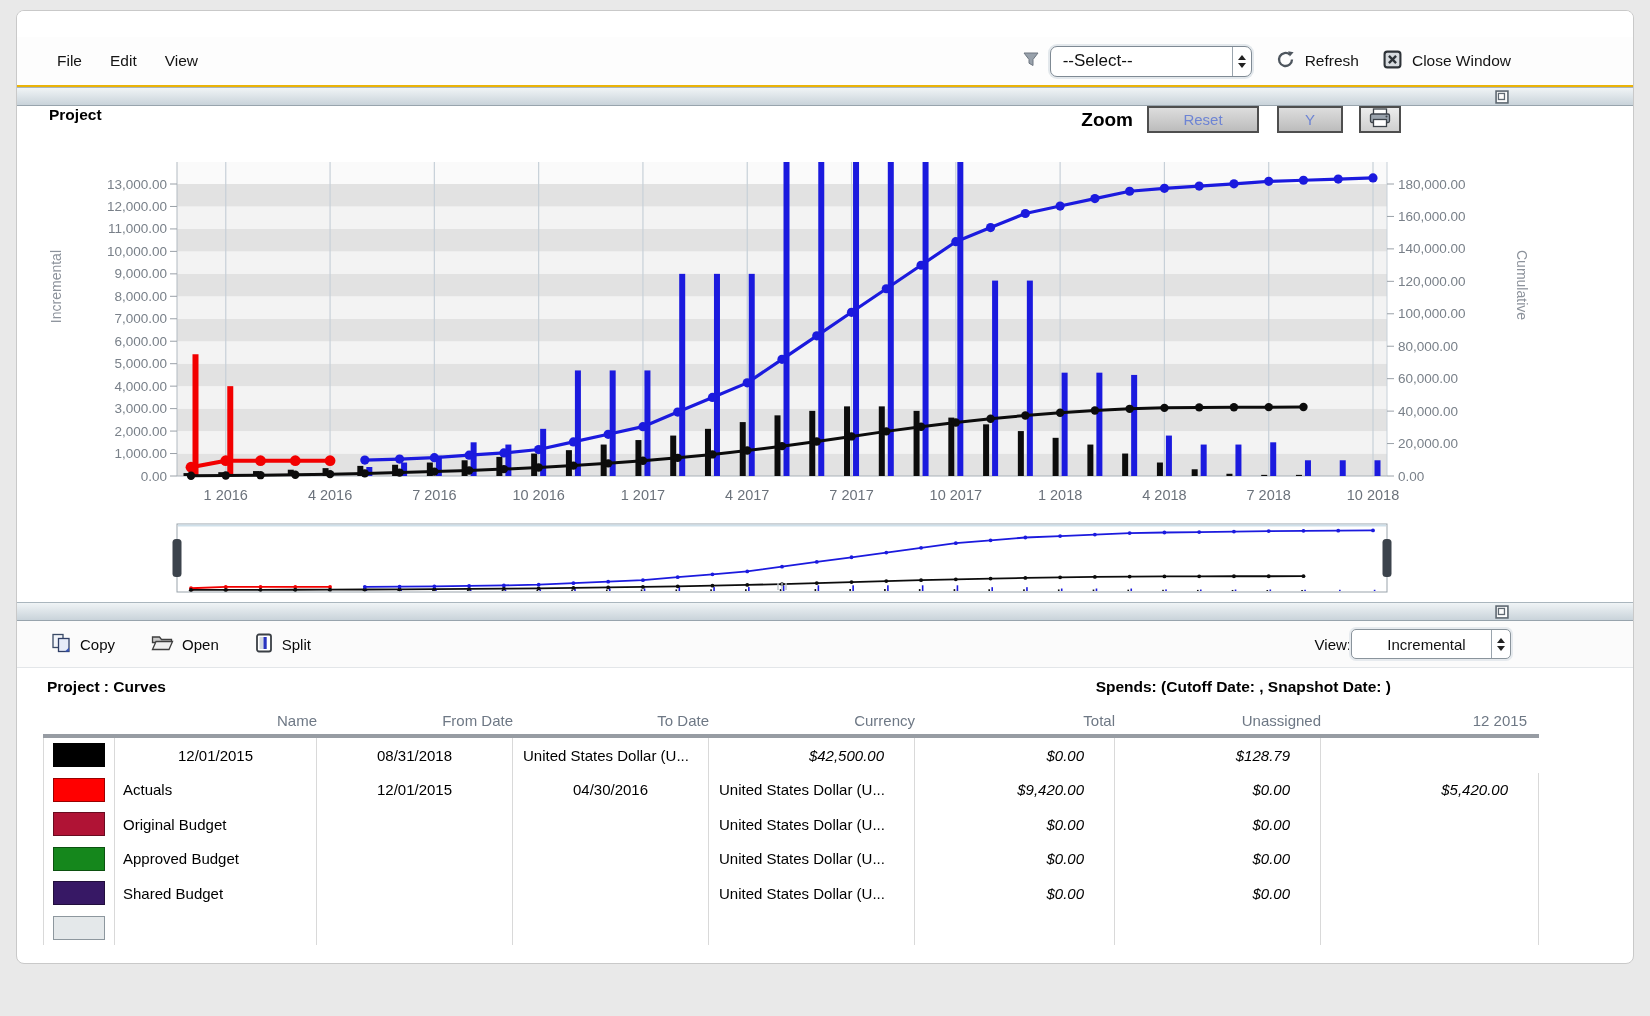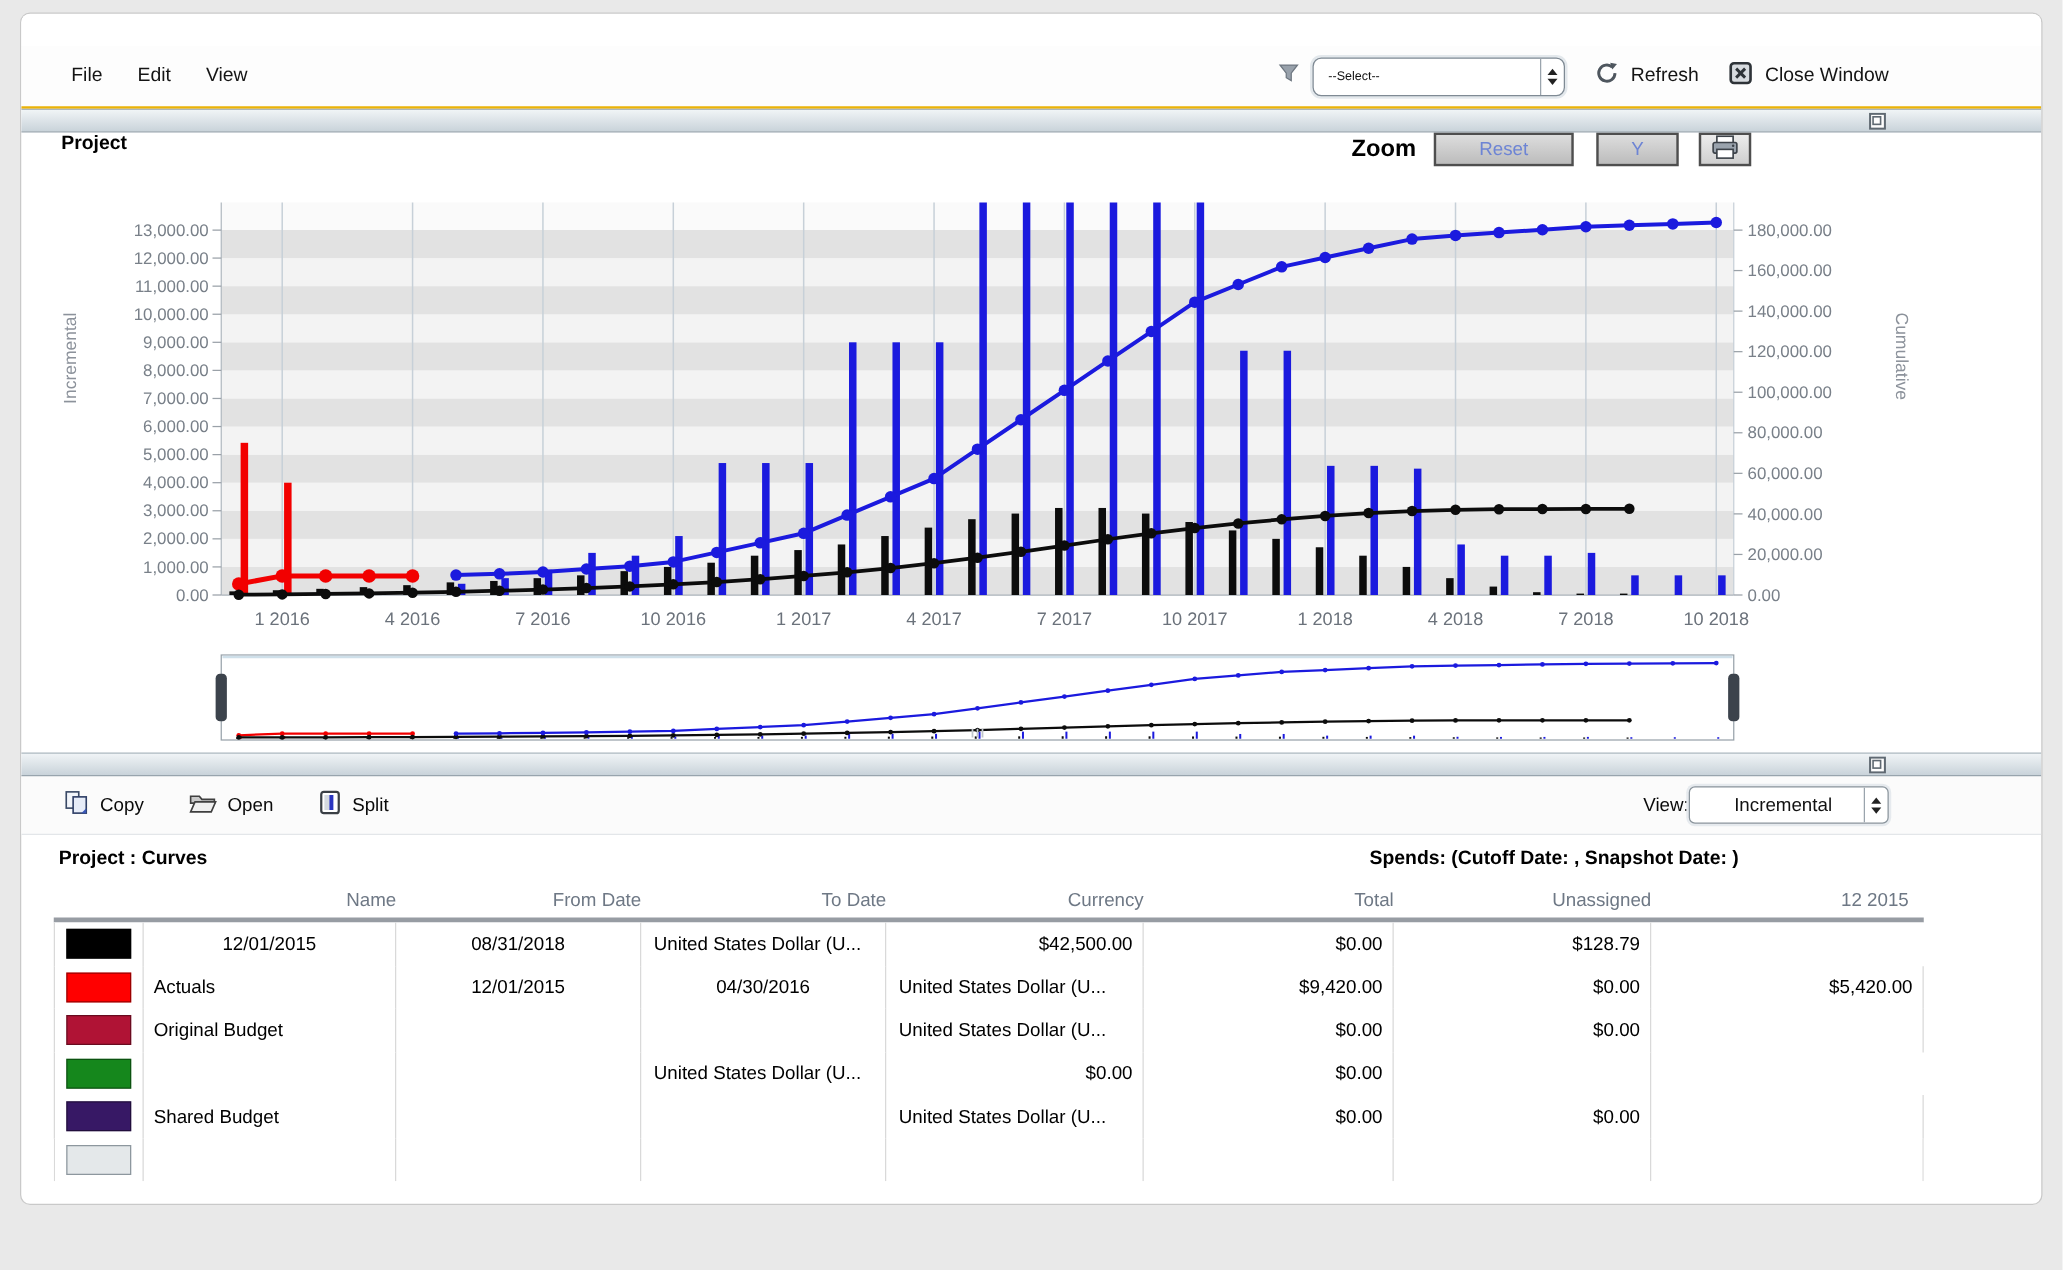--- a/index.html
+++ b/index.html
@@ -16,21 +16,21 @@
   .menubar{
     height:50px;display:flex;align-items:center;
     padding:0 122px 0 40px;background:#fdfdfd;
     border-bottom:2px solid #eab308;box-sizing:border-box;
   }
   .menu-item{font-size:15.5px;color:#141414;margin-right:28px;cursor:default;}
   .menu-right{margin-left:auto;display:flex;align-items:center;gap:10px;}
   .select-box{
     width:200px;height:29px;border:1px solid #7f8a94;border-radius:7px;
     box-shadow:0 0 0 2px #e3e8ec;background:#fff;display:flex;align-items:center;
-    font-size:10px;color:#111;overflow:hidden;
+    font-size:17px;color:#111;overflow:hidden;
   }
   .select-box .sel-text{flex:1;padding-left:12px;}
   .spinner{
     width:18px;height:100%;border-left:1px solid #9aa4ad;
     display:flex;flex-direction:column;align-items:center;justify-content:center;gap:3px;
   }
   .tri-up{width:0;height:0;border-left:4px solid transparent;border-right:4px solid transparent;border-bottom:5px solid #222;}
   .tri-down{width:0;height:0;border-left:4px solid transparent;border-right:4px solid transparent;border-top:5px solid #222;}
   .mb-label{font-size:15.5px;color:#141414;}
   .icon-gap{margin-left:14px;}
@@ -94,21 +94,21 @@
   .t-row{
     display:grid;grid-template-columns:72px 202px 196px 196px 206px 200px 206px 218px;
     min-height:34.5px;align-items:center;background:#fff;
   }
   .t-row>div{height:34.5px;display:flex;align-items:center;border-right:1px solid #d9d9d9;box-sizing:border-box;}
   .t-row>div.c-swatch{border-left:1px solid #d9d9d9;justify-content:center;}
   .swatch{width:50px;height:22px;border:1px solid rgba(0,0,0,0.4);}
   .c-name{padding-left:8px;}
   .c-center{justify-content:center;}
   .c-left{padding-left:10px;}
-  .c-right{justify-content:flex-end;padding-right:8px;}
+  .c-right{justify-content:flex-end;padding-right:30px;font-style:italic;}
   .t-partial{height:13px;overflow:hidden;}
   .t-partial>div{height:34.5px;}
 </style>
 </head>
 <body>
 
 <div class="window">
 
   <div class="top-strip"></div>
 
@@ -690,20 +690,21 @@
           <div class="c-center"></div>
           <div class="c-left">United States Dollar (U...</div>
           <div class="c-right">$0.00</div>
           <div class="c-right">$0.00</div>
           <div class="c-right"></div>
         </div>
         <div class="t-row">
           <div class="c-swatch">
             <span class="swatch" style="background: rgb(21, 135, 28);"></span>
           </div>
+          <div class="c-name">Approved Budget</div>
           <div class="c-center"></div>
           <div class="c-center"></div>
           <div class="c-left">United States Dollar (U...</div>
           <div class="c-right">$0.00</div>
           <div class="c-right">$0.00</div>
           <div class="c-right"></div>
         </div>
         <div class="t-row">
           <div class="c-swatch">
             <span class="swatch" style="background: rgb(55, 24, 101);"></span>

